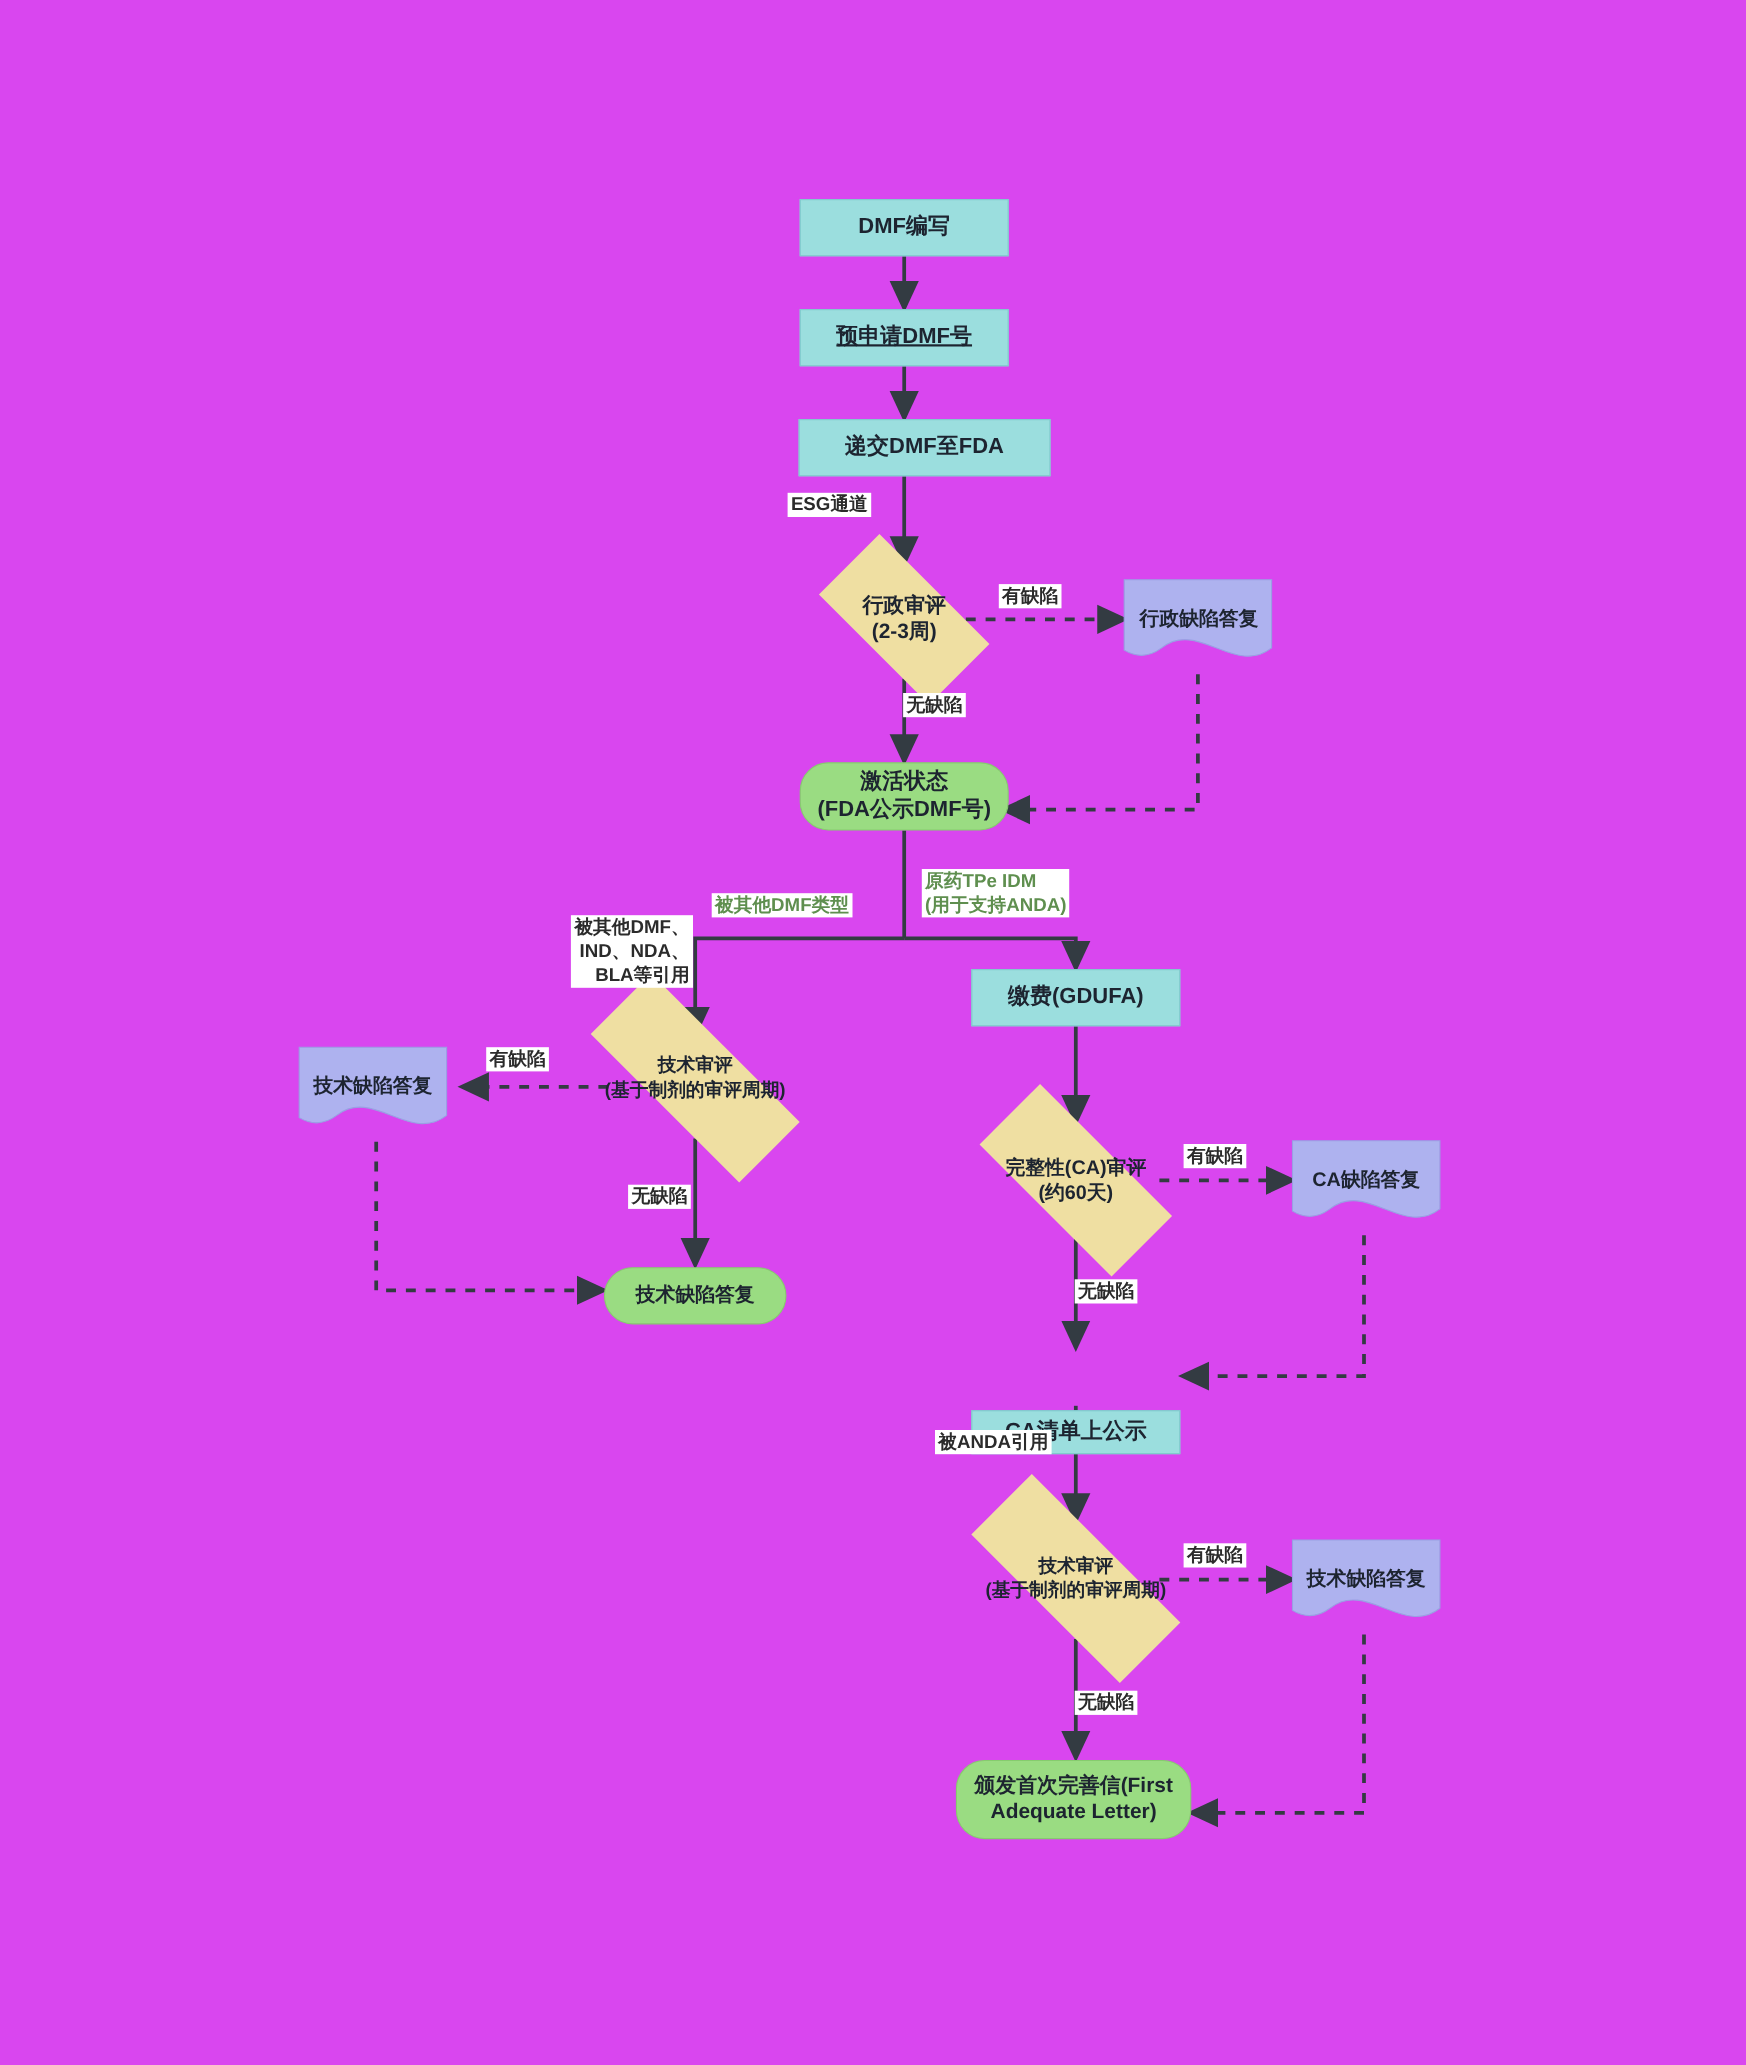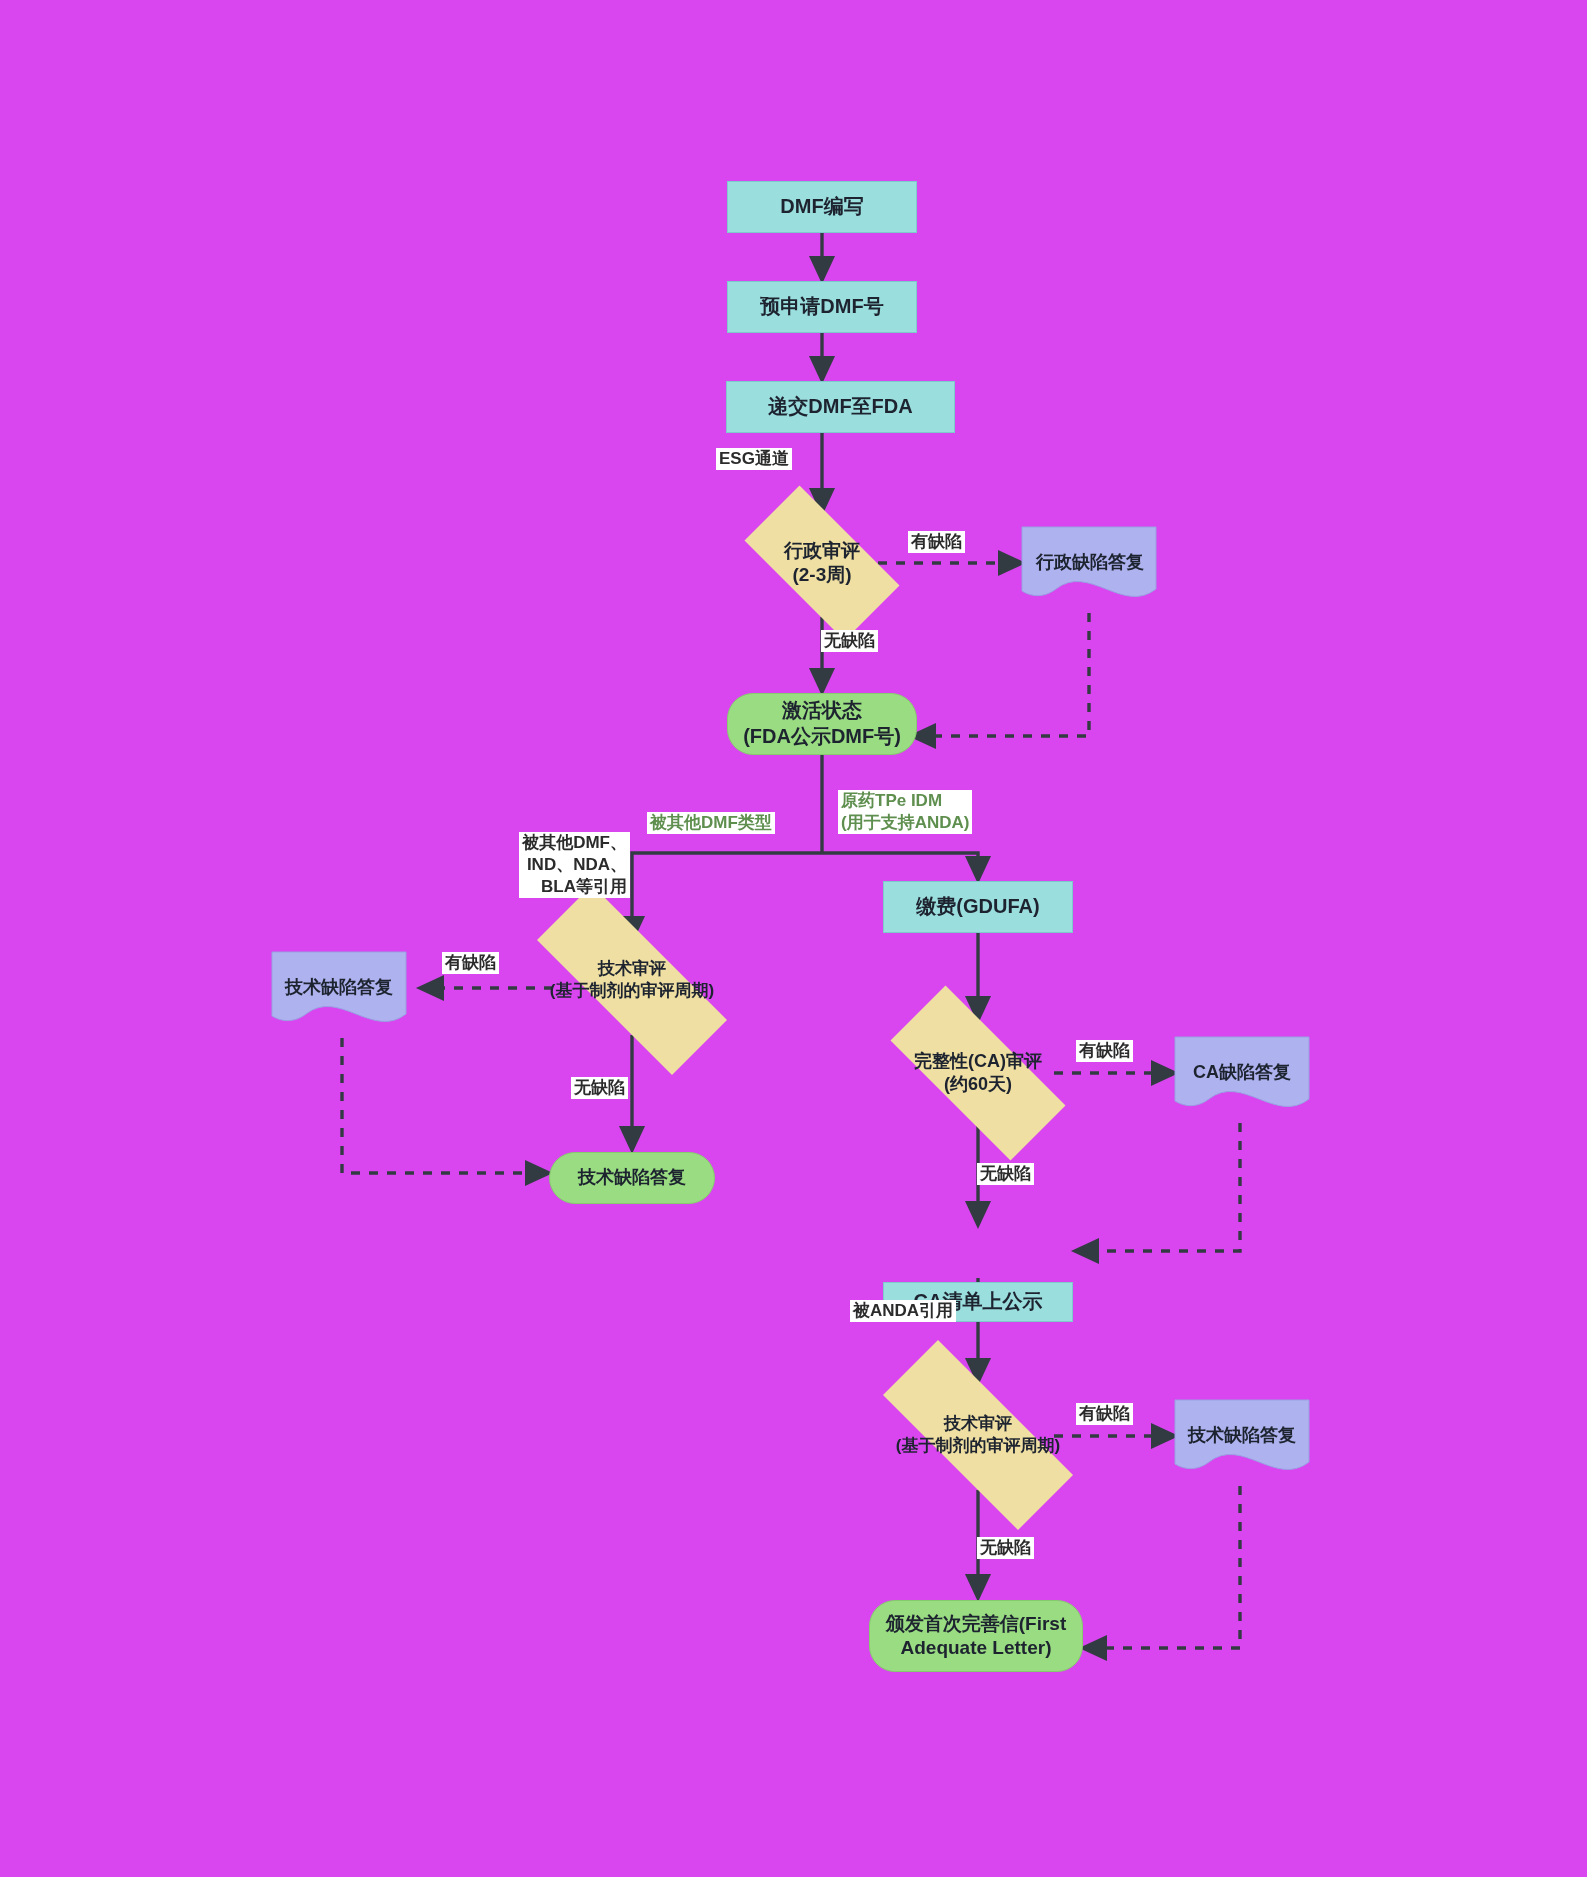--- a/index.html
+++ b/index.html
@@ -155,21 +155,21 @@
       <path d="M272,952 h134 v62 c-33,26 -67,-26 -100,0 c-12,9 -24,8 -34,2 z" fill="#AEB2EF" stroke="#9a9fe3" stroke-width="1"></path>
       <path d="M1175,1037 h134 v62 c-33,26 -67,-26 -100,0 c-12,9 -24,8 -34,2 z" fill="#AEB2EF" stroke="#9a9fe3" stroke-width="1"></path>
       <path d="M1175,1400 h134 v62 c-33,26 -67,-26 -100,0 c-12,9 -24,8 -34,2 z" fill="#AEB2EF" stroke="#9a9fe3" stroke-width="1"></path>
     </g>
   </svg>
 
   <div class="node n-rect" style="left:727px; top:181px; width:190px; height:52px;">
     <span class="lbl">DMF编写</span>
   </div>
 
-  <div class="node n-rect" style="left:727px; top:281px; width:190px; height:52px;">
+  <div class="node n-rect" style="left:727px; top:281px; width:190px; height:52px;text-decoration:underline;">
     <span class="lbl">预申请DMF号</span>
   </div>
 
   <div class="node n-rect" style="left:726px; top:381px; width:229px; height:52px;text-align:center;">
     <span class="lbl">递交DMF至FDA</span>
   </div>
 
   <div class="node n-diamond" style="left:722px; top:508px; width:200px; height:110px;">
     <span class="dshape"></span>
     <span class="lbl">行政审评

